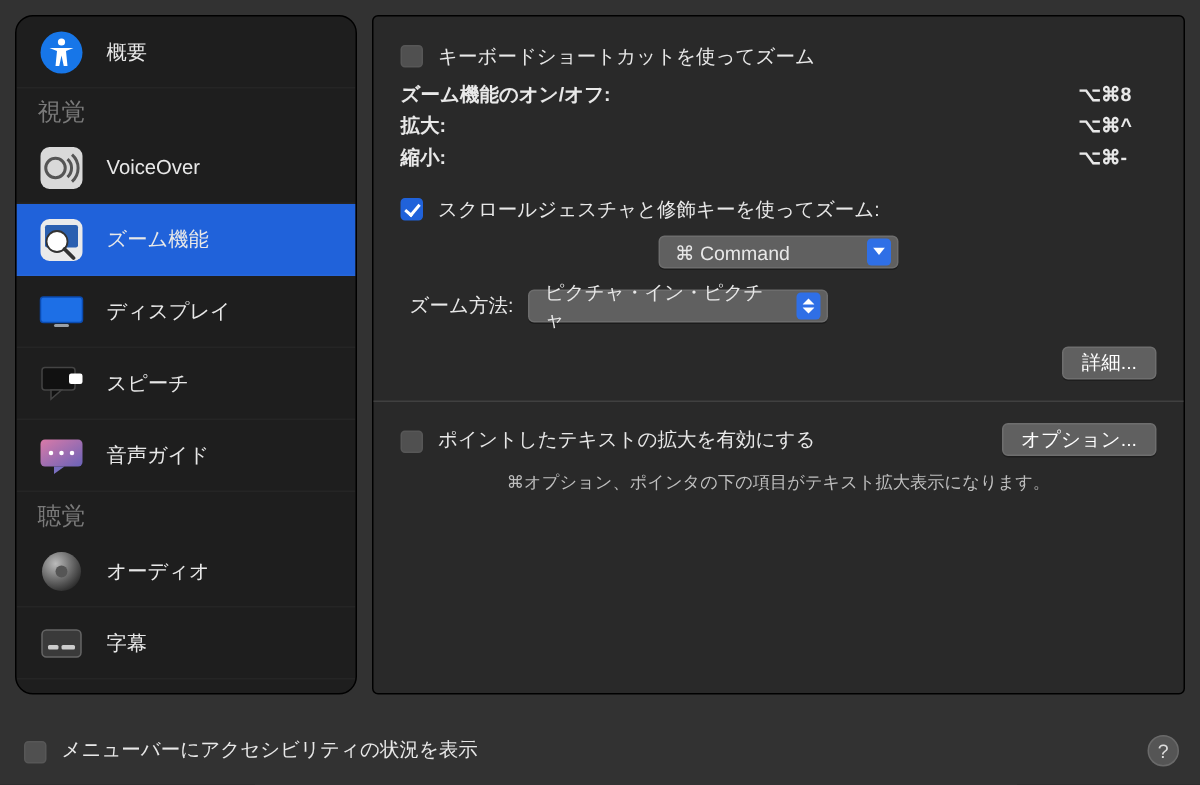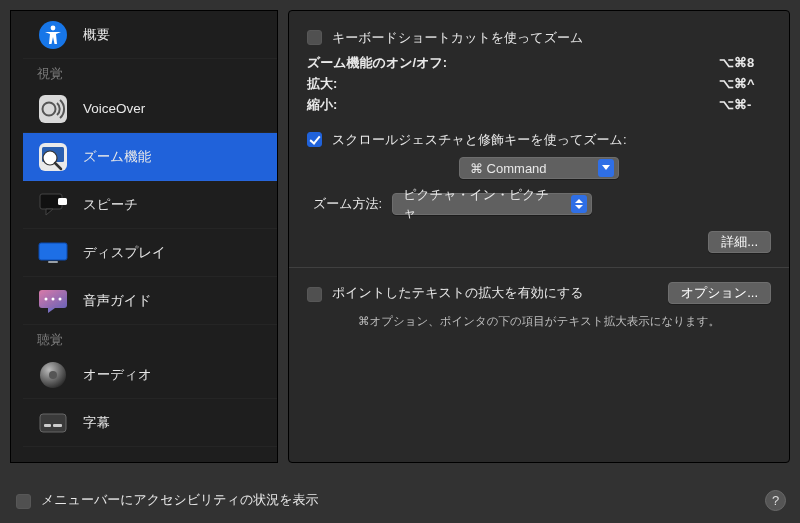--- a/index.html
+++ b/index.html
@@ -5,29 +5,29 @@
   * { box-sizing: border-box; margin: 0; padding: 0; }
   body {
     width: 800px; height: 523px;
     background: #323232;
     font-family: -apple-system, "Hiragino Sans", sans-serif;
     font-size: 13px; color: #e8e8e8;
     overflow: hidden; position: relative;
   }
   .main-row { display: flex; height: 463px; padding: 10px 10px 0 10px; gap: 10px; }
   .sidebar {
-    width: 268px; background: #1e1e1e; border: 1px solid #000; border-radius: 0;
-    overflow-y: auto; position: relative; padding-left: 12px;
+    width: 228px; background: #1e1e1e; border: 1px solid #000; border-radius: 12px;
+    overflow-y: auto; position: relative;
   }
   .detail {
     flex: 1; background: #292929; border: 1px solid #000; border-radius: 4px;
     padding: 18px 18px 10px 18px; position: relative;
   }
   .section-label {
-    font-size: 13px; color: #7a7a7a; padding: 6px 10px 2px 14px;
+    font-size: 16px; color: #7a7a7a; padding: 6px 10px 2px 14px;
     user-select: none;
   }
   .side-item {
     display: flex; align-items: center; gap: 14px;
     height: 48px; padding: 0 10px 0 14px; cursor: pointer;
     border-bottom: 1px solid rgba(255,255,255,0.03);
   }
   .side-item.selected { background: #2062da; }
   .side-item .icon-wrap {
     width: 32px; height: 32px; display: flex; align-items: center; justify-content: center;
@@ -127,37 +127,37 @@
             <rect x="4" y="5" width="22" height="15" rx="1.5" fill="#2a5fb0"></rect>
             <circle cx="12" cy="16" r="7" fill="#fff" stroke="#333" stroke-width="1.2"></circle>
             <line x1="17" y1="21" x2="23" y2="27" stroke="#333" stroke-width="2.5" stroke-linecap="round"></line>
           </svg>
       </span>
       <span class="label">ズーム機能</span>
     </div>
 
     <div class="side-item">
       <span class="icon-wrap">
+        <svg width="30" height="22" viewBox="0 0 30 22">
+            <rect x="1" y="1" width="28" height="17" rx="2" fill="#1d6fe6" stroke="#0b4bb0"></rect>
+            <rect x="10" y="19" width="10" height="2" rx="1" fill="#9aa0a6"></rect>
+          </svg>
+      </span>
+      <span class="label">ディスプレイ</span>
+    </div>
+
+    <div class="side-item">
+      <span class="icon-wrap">
         <svg width="30" height="26" viewBox="0 0 30 26">
             <rect x="2" y="2" width="22" height="15" rx="2" fill="#111" stroke="#444"></rect>
             <path d="M8 17 L8 23 L15 17 Z" fill="#111" stroke="#444"></path>
             <rect x="20" y="6" width="9" height="7" rx="1.5" fill="#fff"></rect>
           </svg>
       </span>
       <span class="label">スピーチ</span>
-    </div>
-
-    <div class="side-item">
-      <span class="icon-wrap">
-        <svg width="30" height="22" viewBox="0 0 30 22">
-            <rect x="1" y="1" width="28" height="17" rx="2" fill="#1d6fe6" stroke="#0b4bb0"></rect>
-            <rect x="10" y="19" width="10" height="2" rx="1" fill="#9aa0a6"></rect>
-          </svg>
-      </span>
-      <span class="label">ディスプレイ</span>
     </div>
 
     <div class="side-item">
       <span class="icon-wrap">
         <svg width="30" height="24" viewBox="0 0 30 24">
             <rect x="1" y="1" width="28" height="18" rx="3" fill="url(#g1)"></rect>
             <defs>
               <linearGradient id="g1" x1="0" y1="0" x2="1" y2="1">
                 <stop offset="0" stop-color="#d97aa8"></stop>
                 <stop offset="1" stop-color="#6a63b8"></stop>

